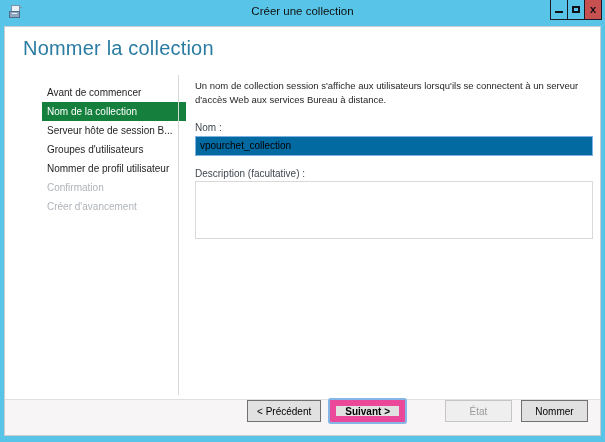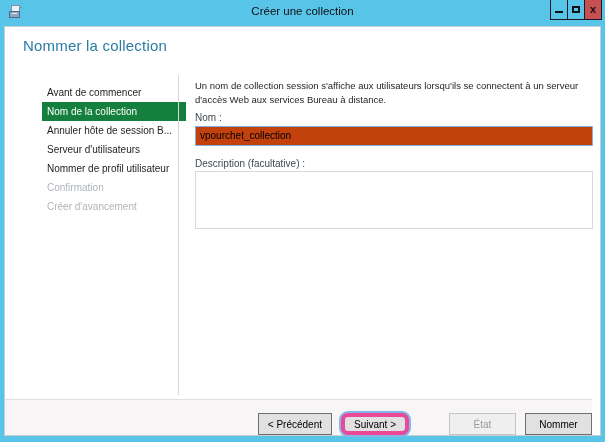--- a/index.html
+++ b/index.html
@@ -18,41 +18,41 @@
   .controls { position:absolute; right:3px; top:0; display:flex; }
   .ctrl { width:18px; height:20px; border:1px solid #1A1A26; border-top:none; margin-left:-1px; display:flex; align-items:center; justify-content:center; cursor:pointer; }
   .ctrl.close { background:#C75050; }
   .glyph-min { width:8px; height:2px; background:#101018; margin-top:5px; }
   .glyph-max { width:8px; height:7px; border:2px solid #101018; background:transparent; }
   .glyph-close { font-size:11px; font-weight:bold; color:#101018; line-height:1; }
 
   
   .client { position:absolute; left:4px; right:4px; top:26px; bottom:6px; background:#fff; border:1px solid #C9CDD1; }
 
-  .heading { position:absolute; left:18px; top:10px; font-size:15px; font-weight:normal; color:#2A7CA3; letter-spacing:0.2px; }
+  .heading { position:absolute; left:18px; top:10px; font-size:20px; font-weight:normal; color:#2A7CA3; letter-spacing:0.2px; }
 
   
   .sidebar { position:absolute; left:16px; top:56px; width:144px;margin-left:21px; }
   .sb-item { height:19px; line-height:19px; padding-left:5px; font-size:10px; color:#1E1E1E; white-space:nowrap; overflow:hidden; cursor:default; }
   .sb-item.selected { background:#15803d; color:#FFFFFF; }
   .sb-item.disabled { color:#AFB4B9; }
 
   .divider { position:absolute; left:173px; top:48px; bottom:40px; width:1px; background:#D8D8D8; }
 
   
   .content { position:absolute; left:190px; top:52px; width:398px; }
-  .desc { font-size:9.5px; line-height:14px; color:#1E1E1E; margin-bottom:5px; }
+  .desc { font-size:9.5px; line-height:14px; color:#1E1E1E; margin-bottom:15px; }
   .field-label { font-size:10px; color:#404850; margin-bottom:2px; }
-  .name-input { width:100%; height:20px; border:1px solid #7FB2E3; font-size:10px; color:#000; padding:0 4px; font-family:"Liberation Sans","DejaVu Sans",sans-serif; outline:none; margin-bottom:12px; background:#c2410c; }
+  .name-input { width:100%; height:20px; border:1px solid #7FB2E3; font-size:10px; color:#000; padding:0 4px; font-family:"Liberation Sans","DejaVu Sans",sans-serif; outline:none; margin-bottom:12px; background:#0369a1; }
   .desc-area { width:100%; height:58px; border:1px solid #D9D9D9; resize:none; font-size:10px; font-family:"Liberation Sans","DejaVu Sans",sans-serif; outline:none; background:#fff; }
 
   
-  .footer { position:absolute; left:0; right:8px; bottom:0; height:36px; background:#F7F5F6; border-top:1px solid #DFDFDF; display:flex; align-items:flex-end; justify-content:flex-end; padding-right:0; }
+  .footer { position:absolute; left:0; right:0; bottom:0; height:36px; background:#F7F5F6; border-top:1px solid #DFDFDF; display:flex; align-items:flex-start; justify-content:flex-end; padding-right:12px; }
   .btn { height:22px; min-width:67px; padding:0 9px; font-size:10px; font-family:"Liberation Sans","DejaVu Sans",sans-serif; color:#000; background:#E1E1E1; border:1px solid #707070; margin-left:9px; cursor:pointer; }
-  .btn.focused { border:4px solid #ec4899; box-shadow:0 0 0 2px #84B6E8; border-radius:7px; }
+  .btn.focused { border:6px solid #ec4899; box-shadow:0 0 0 2px #84B6E8; border-radius:1px;font-weight:bold; }
   .btn.disabled { background:#EFEFEF; border:1px solid #C5C5C5; color:#9A9A9A; cursor:default; margin-left:40px; }
 </style>
 </head>
 <body>
 
 <div class="window">
 
   <div class="titlebar">
     <div class="win-icon">
       <div class="page"></div>
@@ -74,22 +74,22 @@
     </div>
   </div>
 
   <div class="client">
 
     <h1 class="heading">Nommer la collection</h1>
 
     <div class="sidebar">
       <div class="sb-item">Avant de commencer</div>
       <div class="sb-item selected">Nom de la collection</div>
-      <div class="sb-item">Annuler hôte de session B...</div>
-      <div class="sb-item">Serveur d'utilisateurs</div>
+      <div class="sb-item">Serveur hôte de session B...</div>
+      <div class="sb-item">Groupes d'utilisateurs</div>
       <div class="sb-item">Nommer de profil utilisateur</div>
       <div class="sb-item disabled">Confirmation</div>
       <div class="sb-item disabled">Créer d'avancement</div>
     </div>
 
     <div class="divider"></div>
 
     <div class="content">
       <div class="desc">Un nom de collection session s'affiche aux utilisateurs lorsqu'ils se connectent à un serveur d'accès Web aux services Bureau à distance.</div>
 

